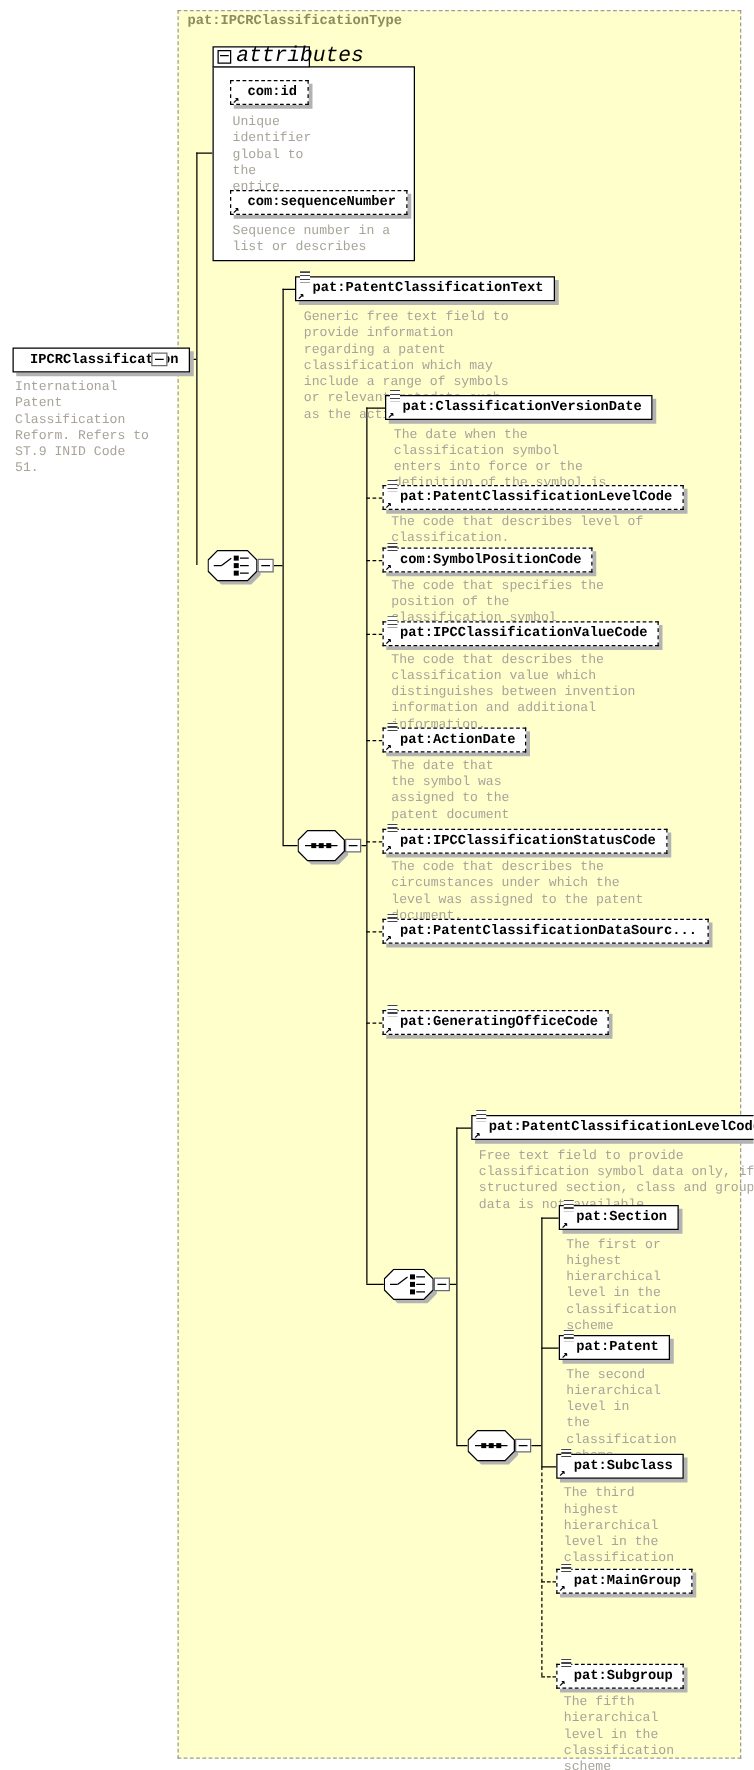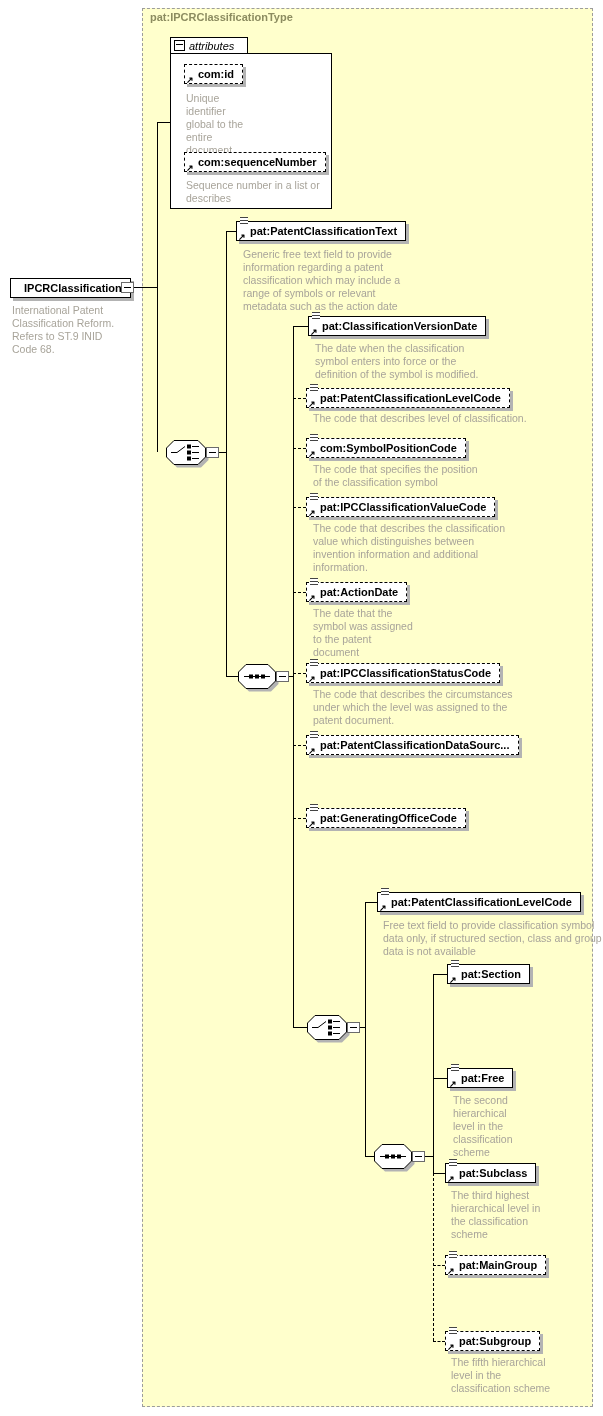--- a/index.html
+++ b/index.html
@@ -1,17 +1,17 @@
 <!DOCTYPE html>
 <html><head>
 <meta charset="utf-8">
 <style>
   html,body{margin:0;padding:0;background:#fff;}
   #stage{position:relative;width:603px;height:1416px;background:#fff;overflow:hidden;
-         font-family:Liberation Sans, sans-serif;color:#000;}
+         font-family:Liberation Mono, monospace;color:#000;}
   
   .panel{position:absolute;left:142px;top:8px;width:449px;height:1397px;
          background:#ffffcc;border:1px dashed #9c9c9c;}
   .panel-title{position:absolute;left:150px;top:11px;font-size:11px;font-weight:bold;color:#8c8c60;}
   
   .hl{position:absolute;height:0;border-top:1px solid #000;}
   .vl{position:absolute;width:0;border-left:1px solid #000;}
   .dash{border-top-style:dashed;}
   .dashv{border-left-style:dashed;}
   
@@ -23,21 +23,21 @@
       background-image:repeating-linear-gradient(to bottom,#444 0 1px,rgba(0,0,0,0) 1px 3px);}
   .ic-ref{position:absolute;left:1px;bottom:-2px;font-size:9px;font-weight:bold;line-height:1;}
   
   .desc{position:absolute;font-size:10.5px;line-height:13px;color:#a8a49a;}
   
   .mbox{position:absolute;width:13px;height:11px;background:#fff;border:1px solid #6b6b6b;box-sizing:border-box;}
   .mbox::after{content:"";position:absolute;left:2px;right:2px;top:4px;border-top:1px solid #000;}
   
   .attr-tab{position:absolute;left:170px;top:37px;width:78px;height:17px;background:#fff;
       border:1px solid #000;display:flex;align-items:center;gap:4px;padding-left:3px;box-sizing:border-box;
-      font-size:11px;font-style:italic;z-index:2;}
+      font-size:17px;font-style:italic;z-index:2;}
   .attr-tab .sq{width:9px;height:9px;border:1px solid #000;position:relative;background:#fff;flex:0 0 auto;}
   .attr-tab .sq::after{content:"";position:absolute;left:1px;right:1px;top:3px;border-top:1px solid #000;}
   .attr-box{position:absolute;left:170px;top:53px;width:160px;height:154px;background:#fff;border:1px solid #000;}
   .comp{position:absolute;}
 </style>
 </head>
 <body>
 
 <div id="stage">
 
@@ -72,21 +72,21 @@
   <div class="hl" style="left:433px;top:974px;width:14px"></div>
   <div class="hl" style="left:433px;top:1078px;width:14px"></div>
   <div class="hl" style="left:433px;top:1173px;width:12px"></div>
   <div class="hl dash" style="left:433px;top:1265px;width:12px"></div>
   <div class="hl dash" style="left:433px;top:1341px;width:12px"></div>
 
   <div class="el" style="left:10px;top:278px;padding-left:13px">
     <span>IPCRClassification</span>
   </div>
   <div class="mbox" style="left:121px;top:282px"></div>
-  <div class="desc" style="left:12px;top:304px;width:108px">International Patent Classification Reform. Refers to ST.9 INID Code 68.</div>
+  <div class="desc" style="left:12px;top:304px;width:108px">International Patent Classification Reform. Refers to ST.9 INID Code 51.</div>
 
   <div class="attr-box"></div>
   <div class="attr-tab">
     <span class="sq"></span>
     <span>attributes</span>
   </div>
   <div class="el opt" style="left:184px;top:64px">
     <span class="ic-ref">↗</span>
     <span>com:id</span>
   </div>
@@ -223,25 +223,26 @@
     <span class="ic-ref">↗</span>
     <span>pat:PatentClassificationLevelCode</span>
   </div>
   <div class="desc" style="left:383px;top:919px;width:228px">Free text field to provide classification symbol data only, if structured section, class and group data is not available</div>
 
   <div class="el" style="left:447px;top:964px">
     <span class="ic-lines"></span>
     <span class="ic-ref">↗</span>
     <span>pat:Section</span>
   </div>
+  <div class="desc" style="left:453px;top:990px;width:90px">The first or highest hierarchical level in the classification scheme</div>
 
   <div class="el" style="left:447px;top:1068px">
     <span class="ic-lines"></span>
     <span class="ic-ref">↗</span>
-    <span>pat:Free</span>
+    <span>pat:Patent</span>
   </div>
   <div class="desc" style="left:453px;top:1094px;width:68px">The second hierarchical level in the classification scheme</div>
 
   <div class="el" style="left:445px;top:1163px">
     <span class="ic-lines"></span>
     <span class="ic-ref">↗</span>
     <span>pat:Subclass</span>
   </div>
   <div class="desc" style="left:451px;top:1189px;width:90px">The third highest hierarchical level in the classification scheme</div>
 

